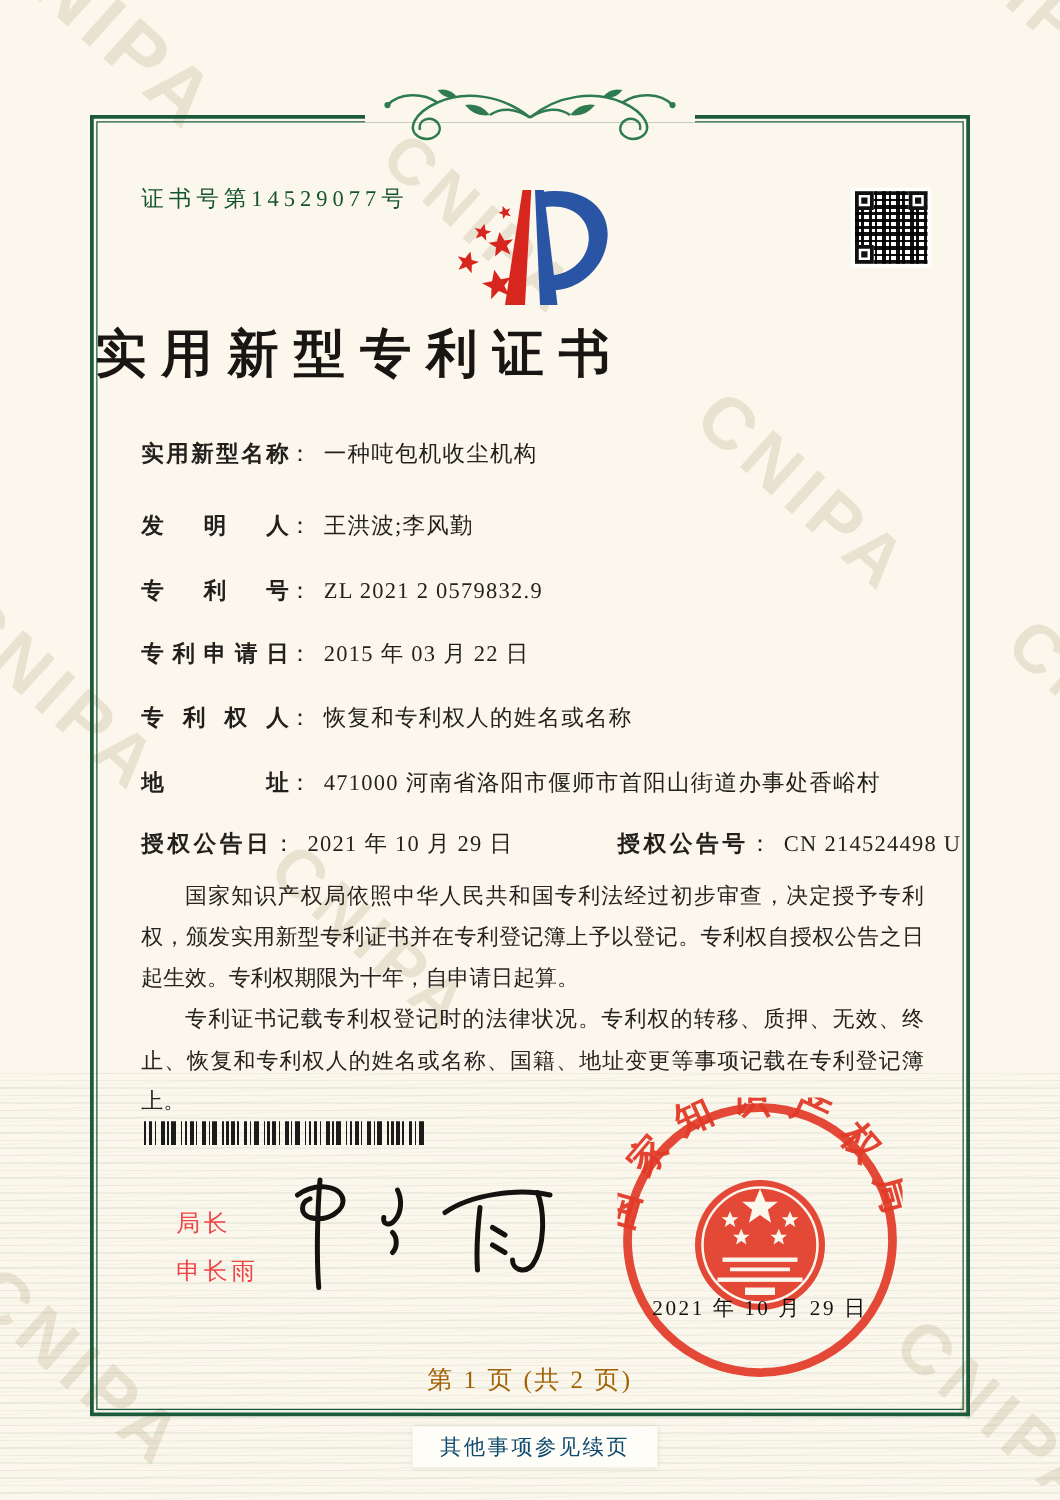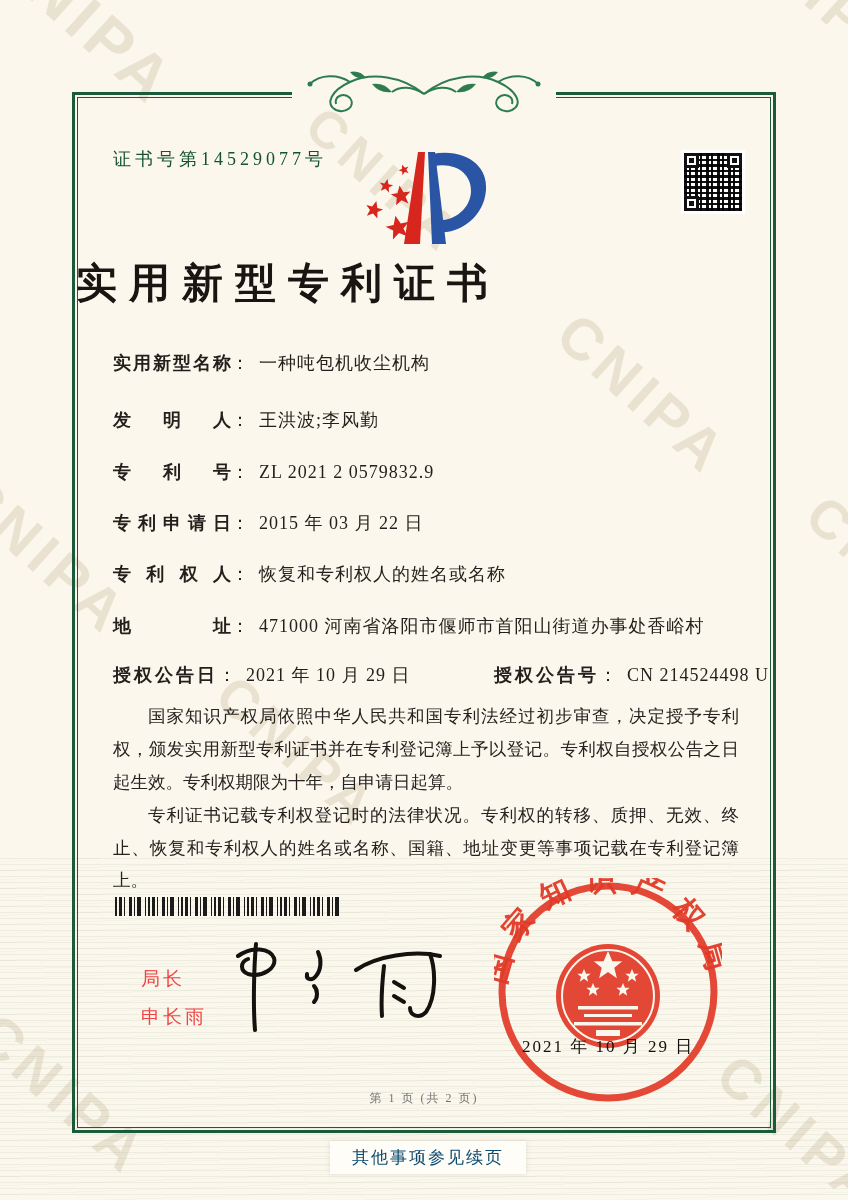--- a/index.html
+++ b/index.html
@@ -109,21 +109,21 @@
   .signature{position:absolute;left:218px;top:926px;width:240px;height:115px;}
   
   .seal{position:absolute;left:494px;top:878px;width:228px;height:228px;}
   .seal-date{
     position:absolute;left:494px;top:1035px;width:228px;text-align:center;
     font-size:17px;letter-spacing:2px;color:#12100e;white-space:nowrap;
   }
   
   .page-num{
     position:absolute;left:72px;top:1090px;width:704px;text-align:center;
-    font-size:12px;letter-spacing:2px;color:#737373;
+    font-size:20px;letter-spacing:2px;color:#a16207;
   }
   .cont-note{
     position:absolute;left:330px;top:1141px;width:196px;height:33px;
     background:#fffdf8;display:flex;align-items:center;justify-content:center;
     font-size:17px;letter-spacing:2px;color:#0c4a6e;
     box-shadow:0 0 4px rgba(180,170,150,.35);
   }
 </style>
 </head>
 <body>

